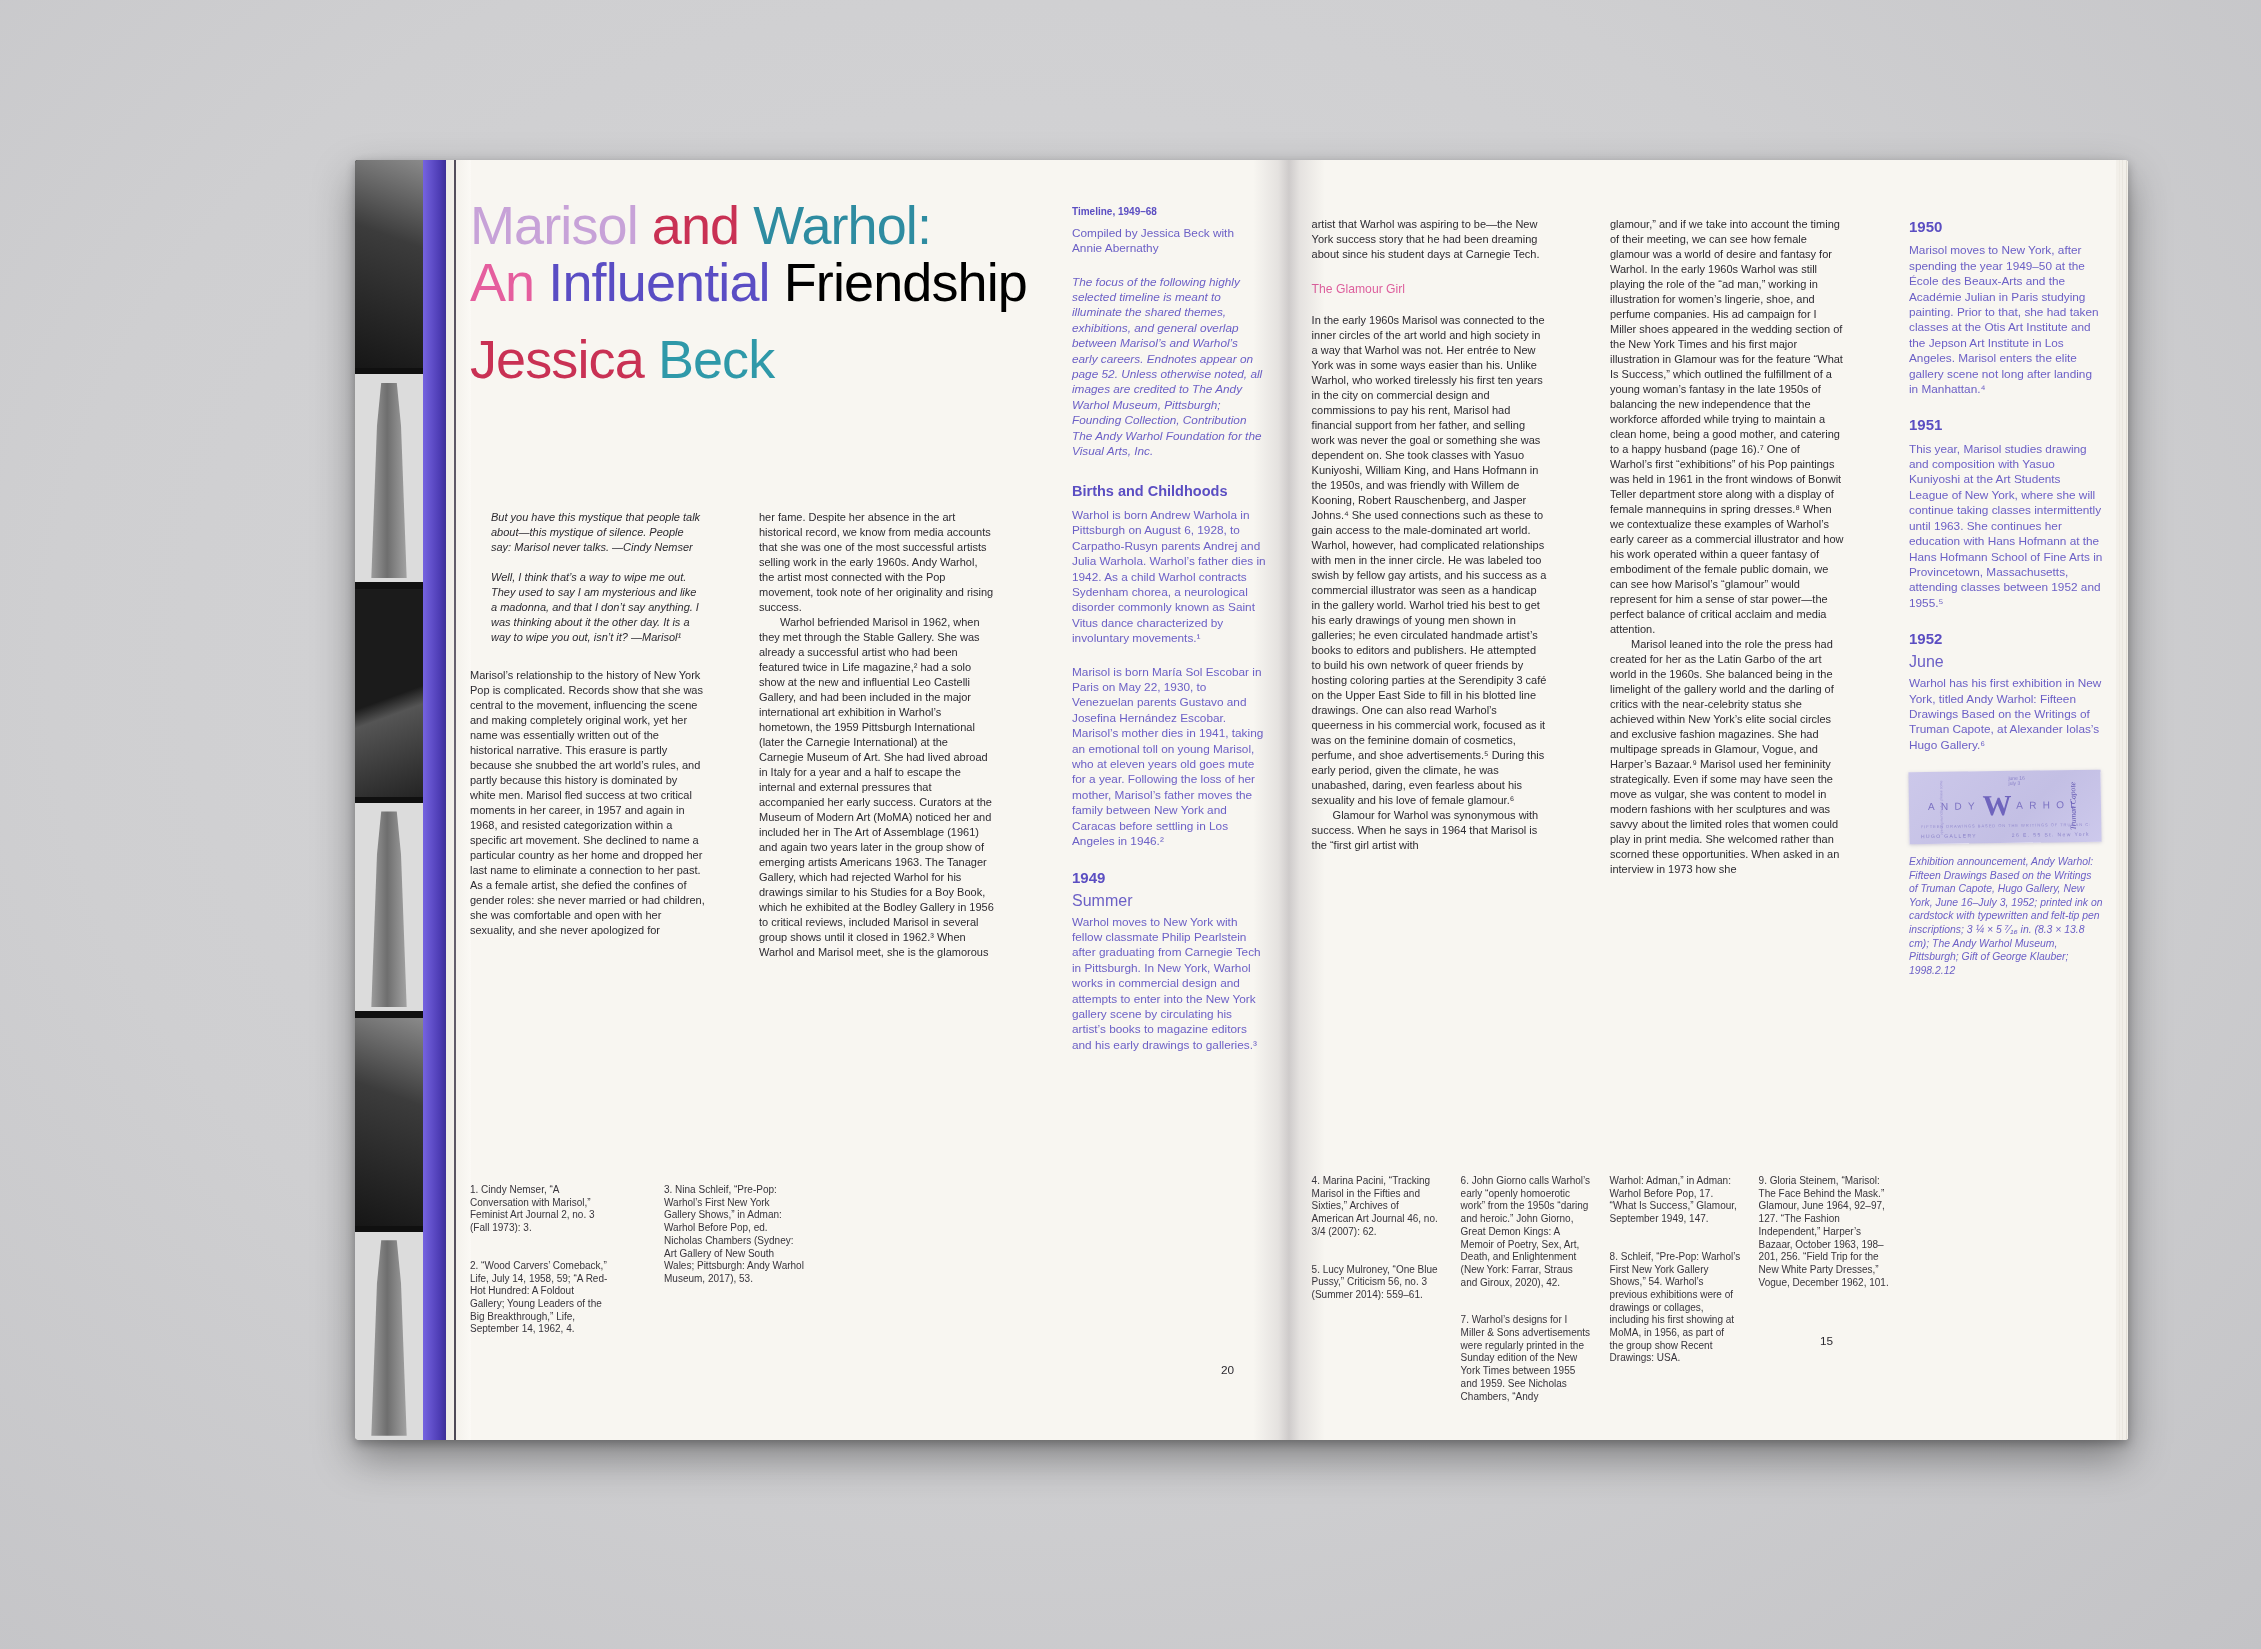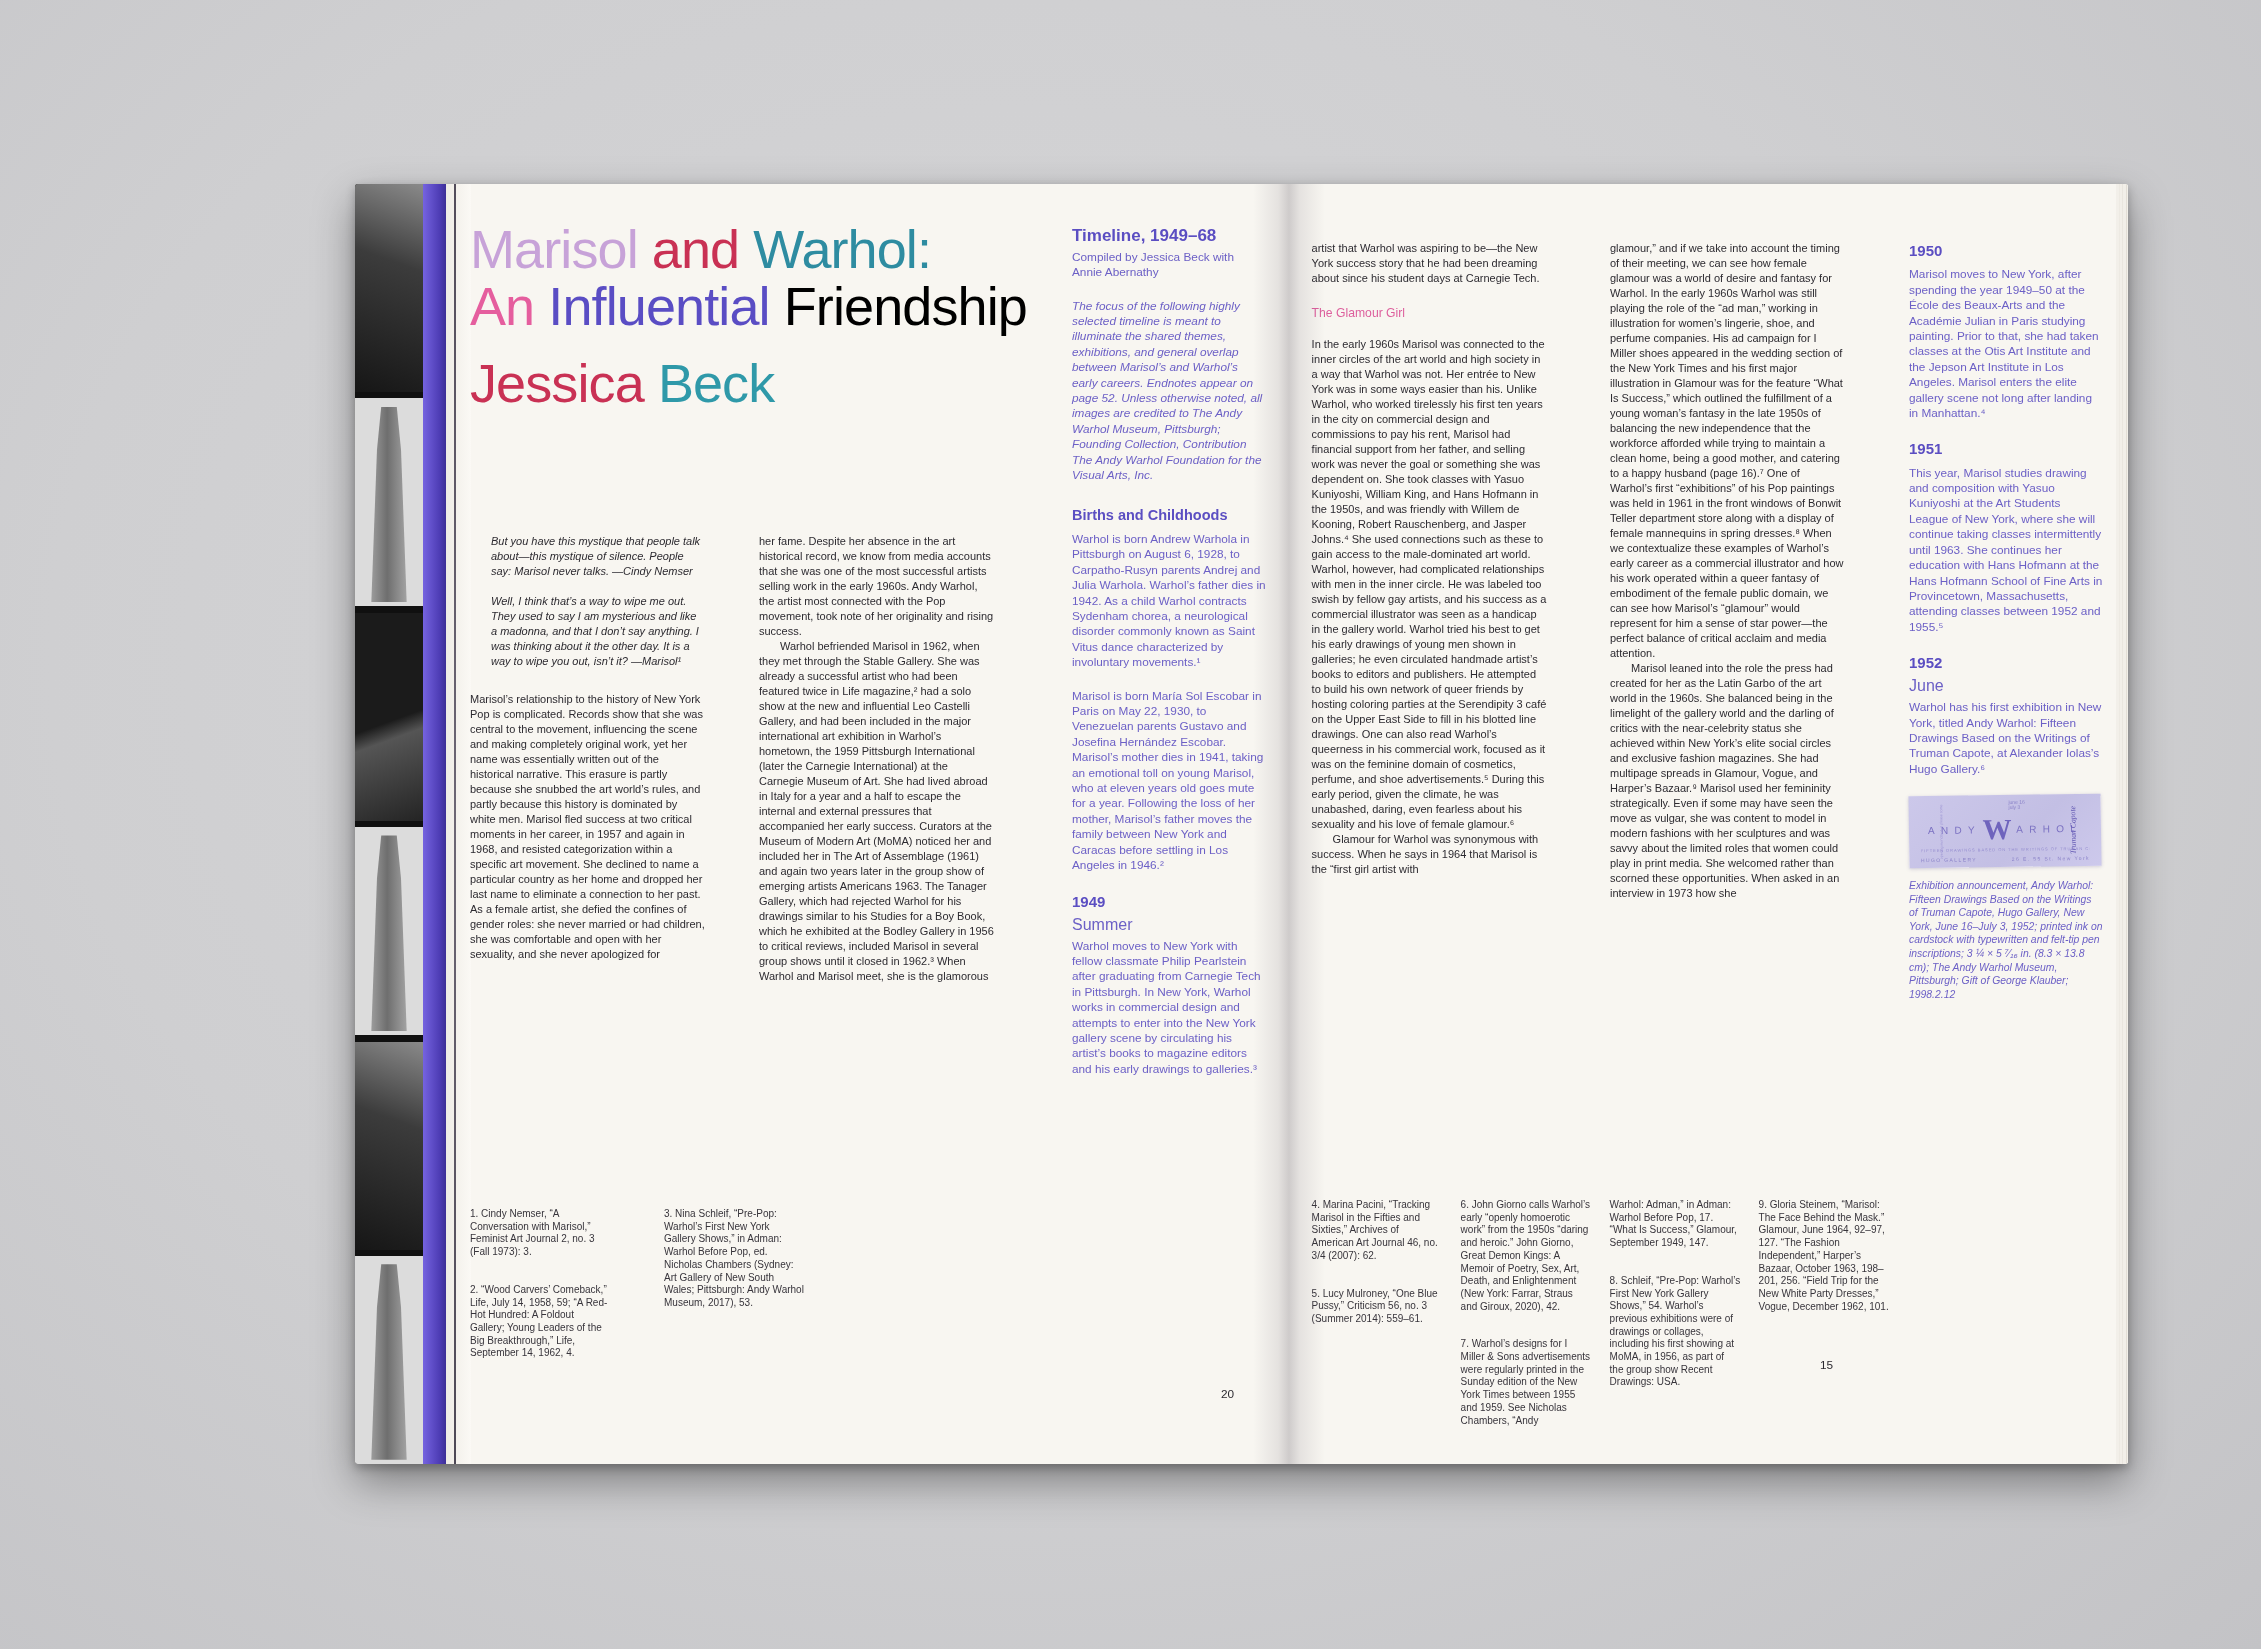--- a/index.html
+++ b/index.html
@@ -2,21 +2,21 @@
 <html style="font-size:7.2px"><head>
 <meta charset="utf-8">
 <style>
   html,body{margin:0;padding:0;}
   body{
     width:2475px;height:1650px;overflow:hidden;position:relative;
     background:radial-gradient(ellipse at 45% 40%, #d6d6d8 0%, #cfcfd1 55%, #c3c3c6 100%);
     font-family:"Liberation Sans", sans-serif;
   }
   .book{
-    position:absolute;left:355px;top:184px;width:1773px;height:1280px;
+    position:absolute;left:355px;top:160px;width:1773px;height:1280px;
     background:#f8f6f1;border-radius:2.7px;
     box-shadow:0 18px 41px rgba(0,0,0,.38), 0 3.6px 10px rgba(0,0,0,.25);
   }
   
   .edge-strip{position:absolute;left:0;top:0;width:68px;height:100%;background:#101010;
     display:flex;flex-direction:column;gap:6.3px;overflow:hidden;border-radius:2.7px 0 0 2.7px;}
   .frame{width:100%;flex:1 1 auto;}
   .f-dark1{background:linear-gradient(200deg,#8a8a8a 0%,#3c3c3c 38%,#161616 100%);}
   .f-tower{background:#dcdcdc;position:relative;}
   .f-tower .tower{position:absolute;left:24%;top:4%;width:52%;height:94%;
@@ -48,21 +48,21 @@
   
   .lp-cols{position:absolute;left:115px;top:350px;width:525px;display:flex;gap:54px;}
   .col{width:235px;flex:0 0 auto;}
   .epigraph{margin:0 0 15.4px 0;padding-left:21px;}
   .ep2{margin-bottom:22.6px;}
   
   .timeline{position:absolute;width:194px;color:#6c60c6;}
   .lp-timeline{left:717px;top:43px;}
   .rp-timeline{left:620px;top:57px;}
   .tl-text{font-size:11.8px;line-height:15.4px;color:#6c60c6;}
-  .tl-heading{font-size:17px;line-height:18px;font-weight:bold;color:#5b4ec2;margin:0 0 4.5px 0;}
+  .tl-heading{font-size:10px;line-height:18px;font-weight:bold;color:#5b4ec2;margin:0 0 4.5px 0;}
   .tl-byline{font-size:11.8px;line-height:15px;margin:0 0 19px 0;}
   .tl-intro{margin:0 0 23.5px 0;}
   .tl-section{font-size:14.5px;line-height:17px;font-weight:bold;color:#5b4ec2;margin:0 0 8.1px 0;}
   .tl-para{margin:0 0 18px 0;}
   .tl-year{font-size:15px;line-height:20px;font-weight:bold;color:#5b4ec2;margin:4.5px 0 6.3px 0;}
   .tl-sub{font-size:16px;line-height:14.5px;margin:0 0 6.3px 0;}
   .tl-caption{font-size:10.4px;line-height:13.6px;margin-top:11.8px;}
   
   .card{width:192px;height:72px;margin-top:15.4px;background:linear-gradient(135deg,#ccc8ea,#c3bfe4 60%,#cdc9ec);
     position:relative;transform:rotate(-.8deg);box-shadow:0 0.9px 3.6px rgba(80,70,140,.25);overflow:hidden;}

